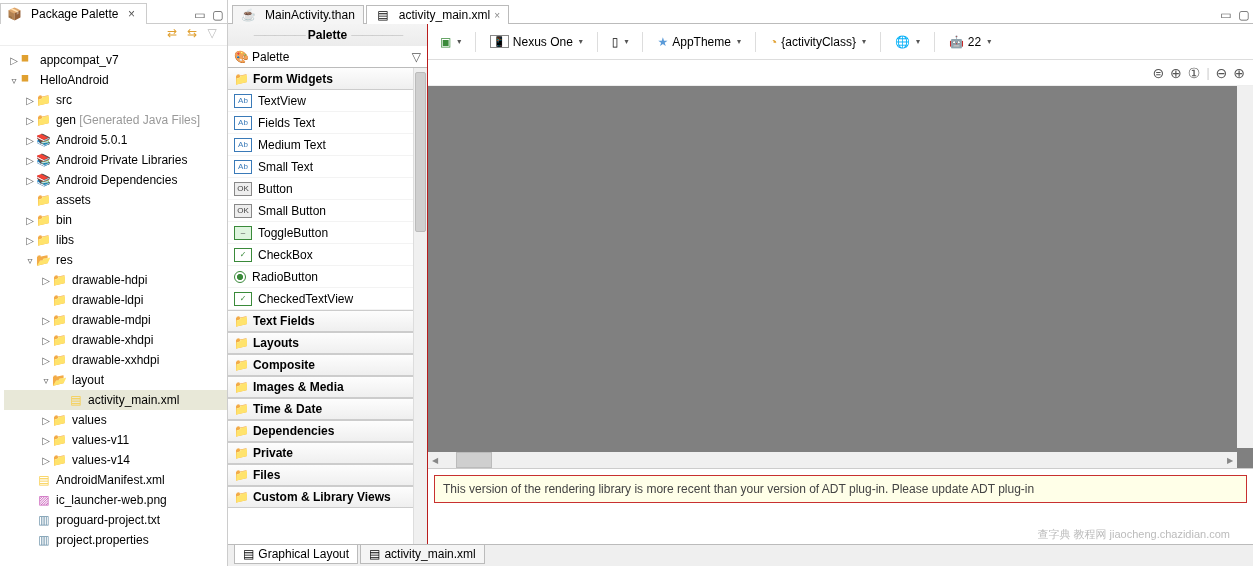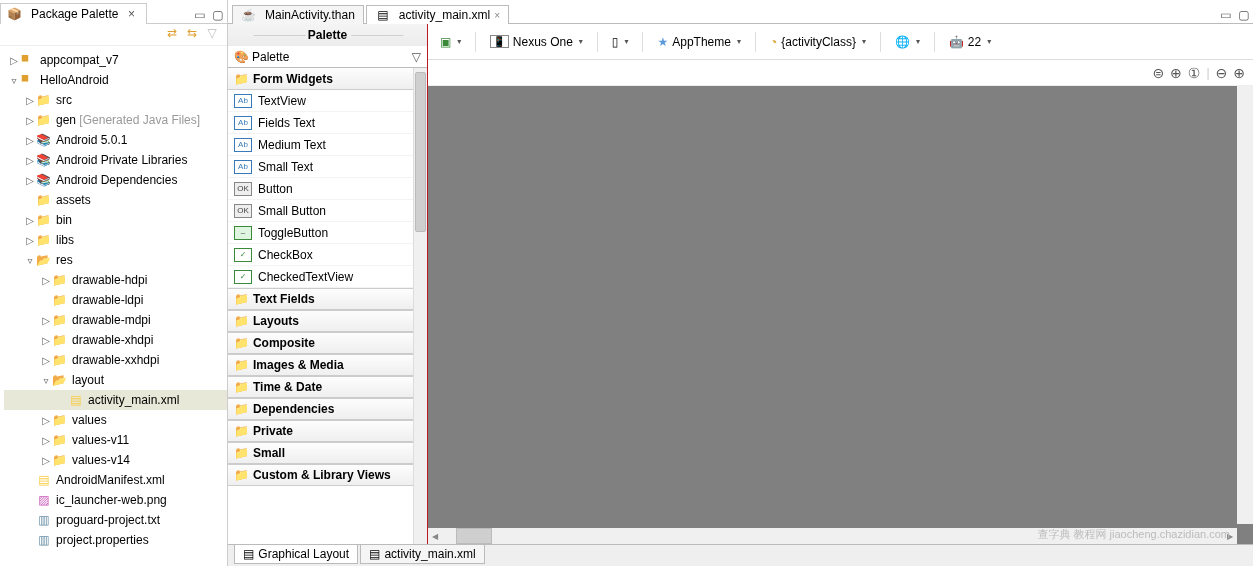--- a/index.html
+++ b/index.html
@@ -305,20 +305,24 @@
             </div>
             <div class="pal-item">
               <span class="wi tg">–</span>
               <span>ToggleButton</span>
             </div>
             <div class="pal-item">
               <span class="wi cb">✓</span>
               <span>CheckBox</span>
             </div>
             <div class="pal-item">
+              <span class="wi rb"></span>
+              <span>RadioButton</span>
+            </div>
+            <div class="pal-item">
               <span class="wi cb">✓</span>
               <span>CheckedTextView</span>
             </div>
             <div class="pal-cat">
               <span class="folder-ico">📁</span>
               <span>Text Fields</span>
             </div>
             <div class="pal-cat">
               <span class="folder-ico">📁</span>
               <span>Layouts</span>
@@ -338,21 +342,21 @@
             <div class="pal-cat">
               <span class="folder-ico">📁</span>
               <span>Dependencies</span>
             </div>
             <div class="pal-cat">
               <span class="folder-ico">📁</span>
               <span>Private</span>
             </div>
             <div class="pal-cat">
               <span class="folder-ico">📁</span>
-              <span>Small</span>
+              <span>Files</span>
             </div>
             <div class="pal-cat">
               <span class="folder-ico">📁</span>
               <span>Custom &amp; Library Views</span>
             </div>
           </div>
         <div class="pal-sb">
             <div class="pal-thumb"></div>
           </div>
       </div>
@@ -406,20 +410,23 @@
         <span style="color:#ccc">|</span>
         <span class="zicon">⊖</span>
         <span class="zicon">⊕</span>
       </div>
       <div class="canvas-area">
         <div class="canvas-scroll-cont"></div>
         <div class="canvas-hscroll">
             <div class="hthumb"></div>
           </div>
       </div>
+      <div class="canvas-bottom-region col">
+        <div class="err-banner"><span>This version of the rendering library is more recent than your version of ADT plug-in. Please update ADT plug-in</span></div>
+      </div>
     </div>
   </div>
 
   <div class="bottom-tabs" id="btabs">
       <div class="btab active">
         <span>▤</span>
         <span>Graphical Layout</span>
       </div>
       <div class="btab">
         <span>▤</span>

